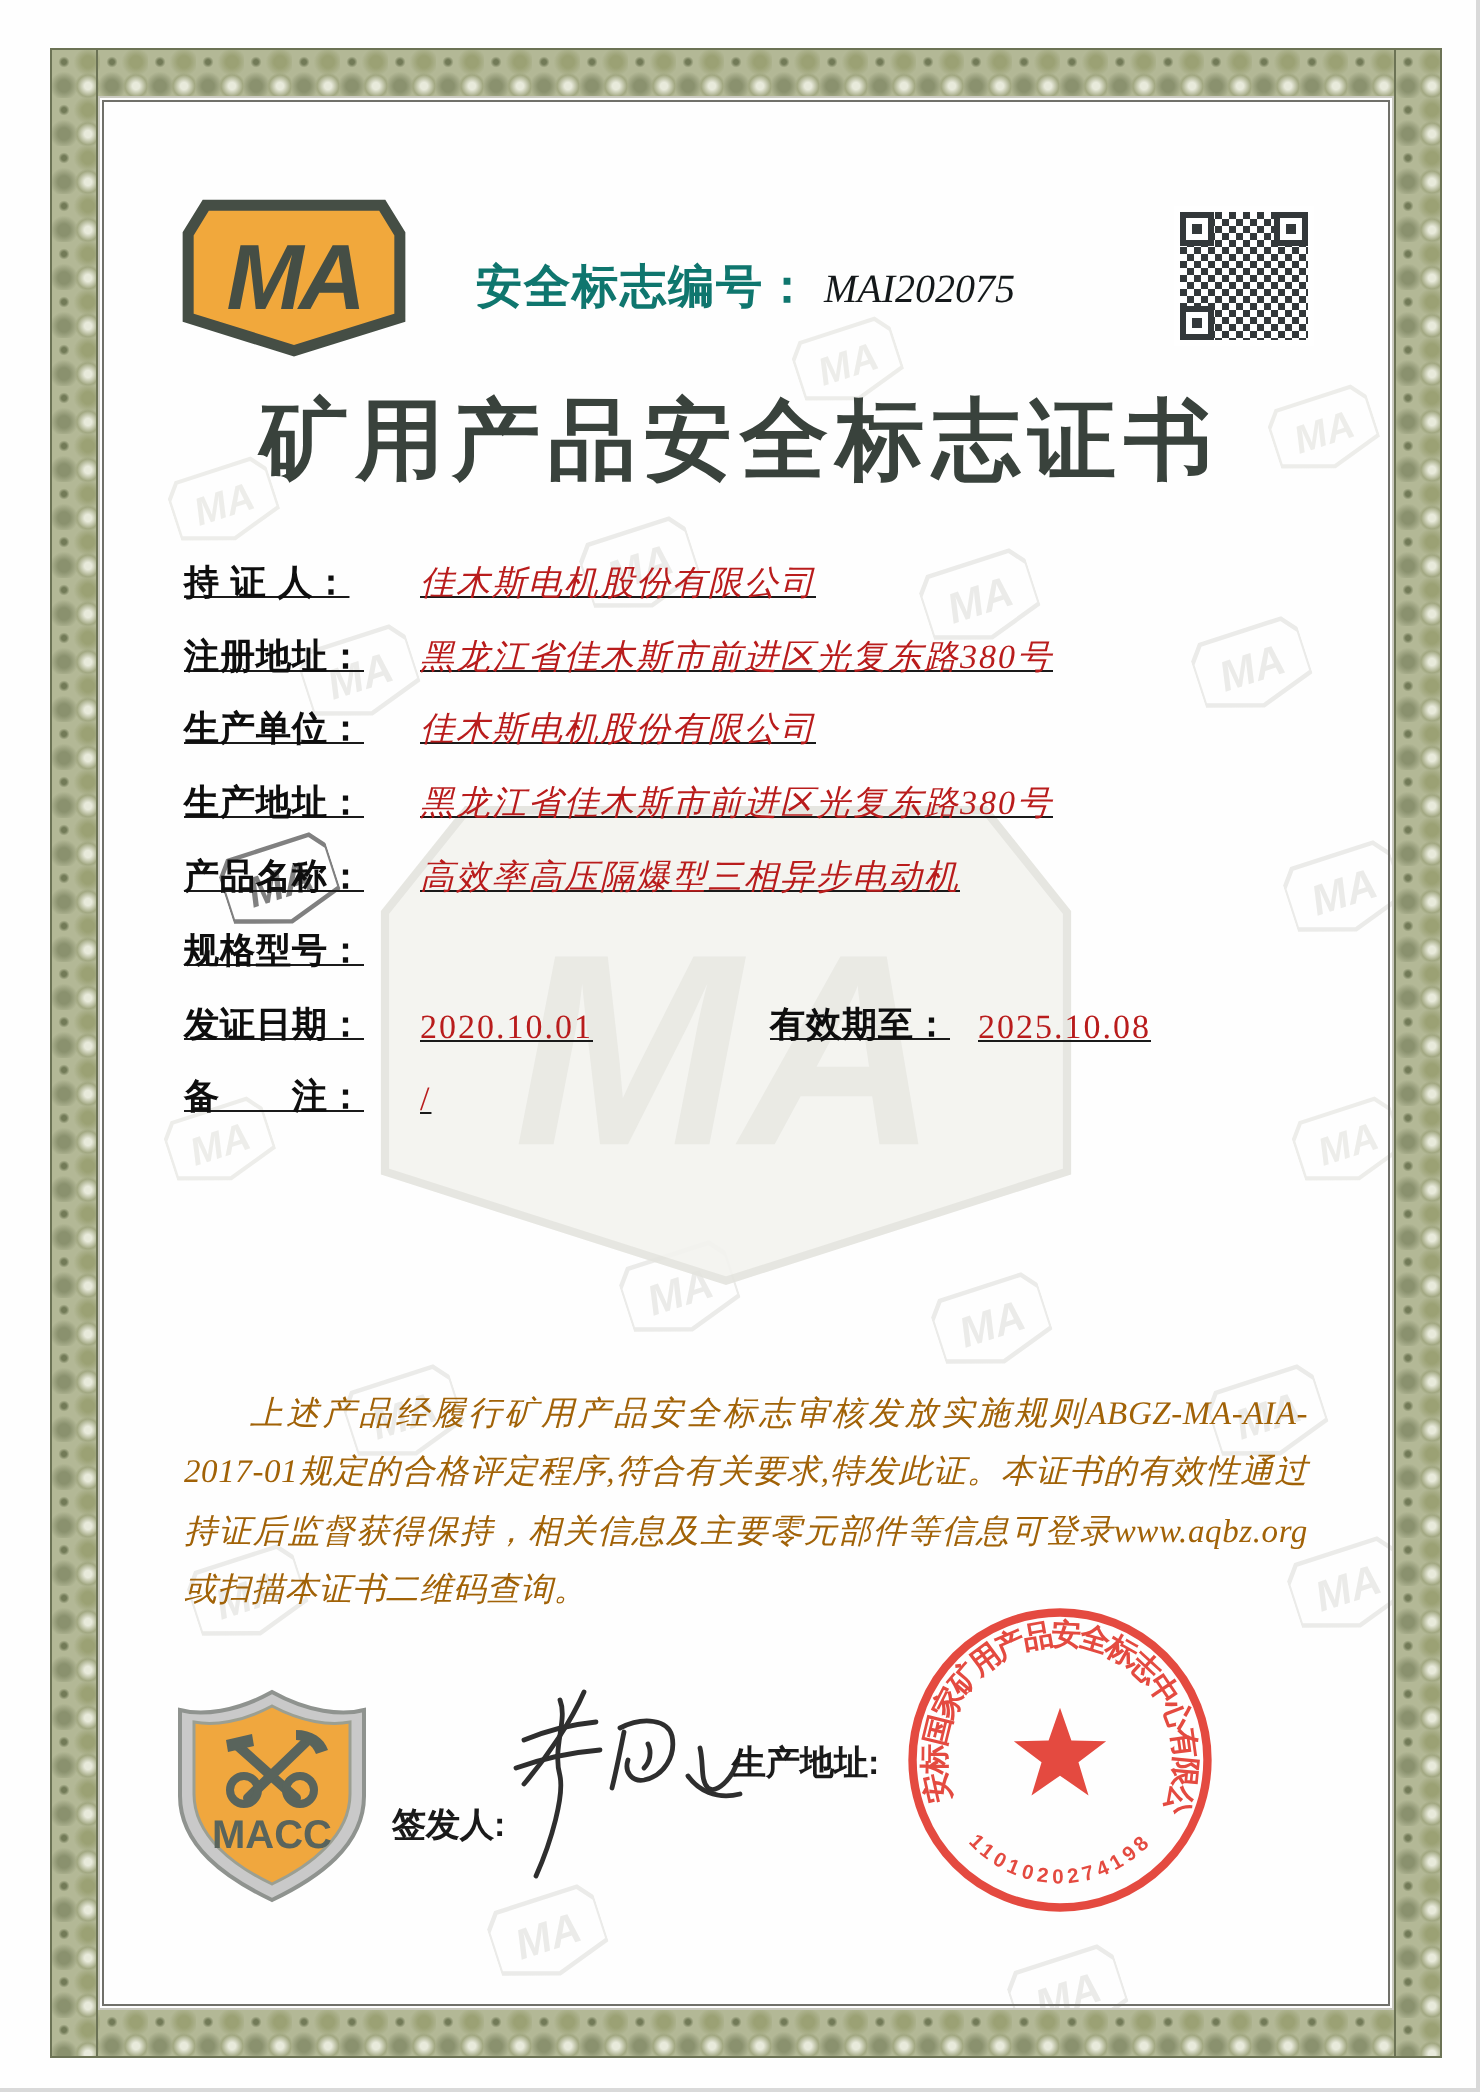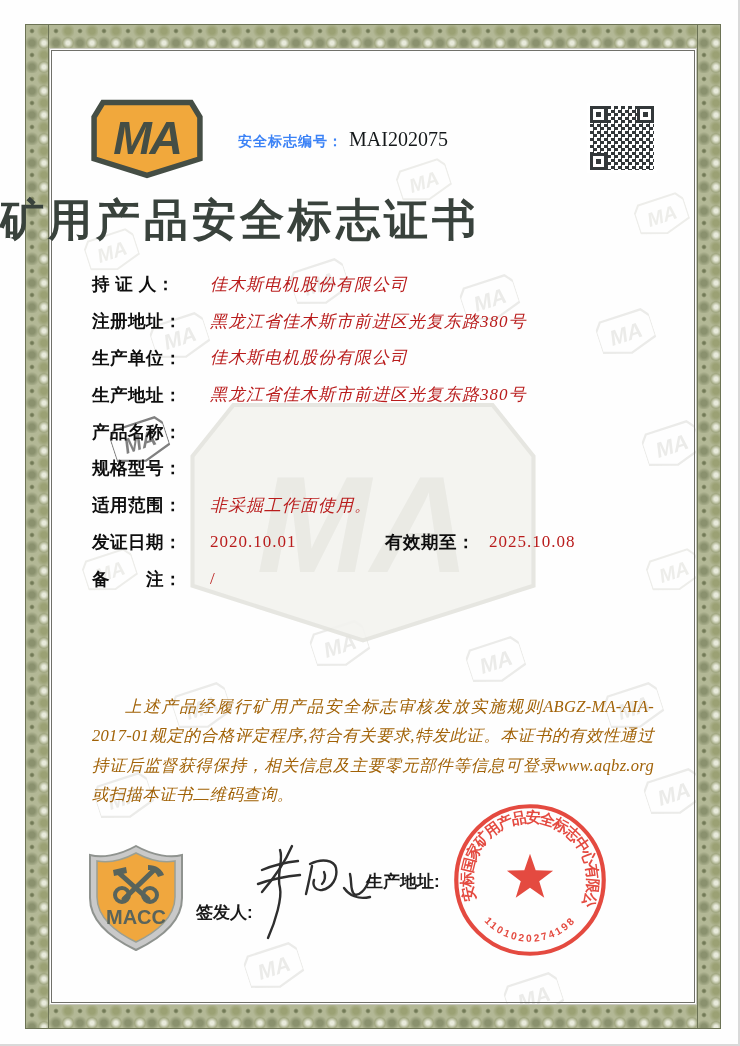--- a/index.html
+++ b/index.html
@@ -23,36 +23,36 @@
     outline:1px solid #c9c9bf;outline-offset:1px;z-index:1;}
 
   
   .wm{position:absolute;z-index:0;pointer-events:none;}
   .wm-tile{opacity:.55;}
   .wm-big{opacity:.9;}
 
   
   .ma-logo{position:absolute;left:88px;top:96px;width:118px;height:86px;z-index:2;}
   .cert-no-line{position:absolute;left:238px;top:128px;z-index:2;white-space:nowrap;}
-  .cert-no-label{font-weight:bold;font-size:14px;letter-spacing:1px;color:#3b82f6;}
-  .cert-no-value{font-family:"Liberation Serif",serif;font-size:20px;margin-left:6px;color:#14181a;}
+  .cert-no-label{font-weight:bold;font-size:23px;letter-spacing:1px;color:#0f766e;}
+  .cert-no-value{font-family:"Liberation Serif",serif;font-size:20px;margin-left:6px;color:#14181a;font-style:italic;}
   .qr{position:absolute;left:587px;top:103px;width:70px;height:70px;z-index:2;background:#fff;padding:3px;
       box-sizing:border-box;}
   .qr-inner{position:relative;width:100%;height:100%;
       background:repeating-conic-gradient(#33383a 0 25%, #ffffff 0 50%) 0 0 / 7px 7px;}
   .finder{position:absolute;width:17px;height:17px;background:#fff;border:3px solid #33383a;box-sizing:border-box;}
   .finder::after{content:"";position:absolute;left:3px;top:3px;width:5px;height:5px;background:#33383a;}
   .f-tl{left:0;top:0;} .f-tr{right:0;top:0;} .f-bl{left:0;bottom:0;}
 
-  .page-title{position:absolute;left:0;right:0;top:191px;z-index:2;
+  .page-title{position:absolute;left:0;right:0;top:191px;text-align:center;z-index:2;
       font-family:Liberation Mono, monospace;font-weight:900;font-size:44px;letter-spacing:4px;color:#39423c;}
 
   
   .fields{position:absolute;left:92px;top:266px;width:566px;z-index:2;}
-  .row{height:36.8px;display:flex;align-items:center;white-space:nowrap;}
+  .row{height:36.8px;display:flex;align-items:flex-end;white-space:nowrap;text-decoration:underline;}
   .lbl{font-weight:bold;font-size:17.5px;color:#0e0e0e;min-width:118px;display:inline-block;letter-spacing:.5px;}
   .lbl.wide{min-width:0;margin-right:10px;}
   .val{font-family:"Liberation Serif",serif;font-size:17px;color:#b91c1c;letter-spacing:1px;}
   .val.kai{font-style:italic;}
   .val.model{font-family:"Liberation Sans",sans-serif;font-weight:bold;letter-spacing:.5px;}
   .val.std{font-size:16.5px;letter-spacing:0;}
   .val.date{font-family:"Liberation Serif",serif;width:140px;}
   .lbl2{margin-left:35px;min-width:104px;}
 
   
@@ -181,27 +181,24 @@
     <div class="row">
       <span class="lbl">生产单位：</span>
       <span class="val kai">佳木斯电机股份有限公司</span>
     </div>
     <div class="row">
       <span class="lbl">生产地址：</span>
       <span class="val kai">黑龙江省佳木斯市前进区光复东路380号</span>
     </div>
     <div class="row">
       <span class="lbl">产品名称：</span>
+      <span class="val kai">高效率高压隔爆型三相异步电动机</span>
     </div>
     <div class="row">
       <span class="lbl">规格型号：</span>
-    </div>
-    <div class="row">
-      <span class="lbl">适用范围：</span>
-      <span class="val kai">非采掘工作面使用。</span>
     </div>
     <div class="row">
       <span class="lbl">发证日期：</span>
       <span class="val date">2020.10.01</span>
       <span class="lbl lbl2">有效期至：</span>
       <span class="val date">2025.10.08</span>
     </div>
     <div class="row">
       <span class="lbl">备　　注：</span>
       <span class="val">/</span>

